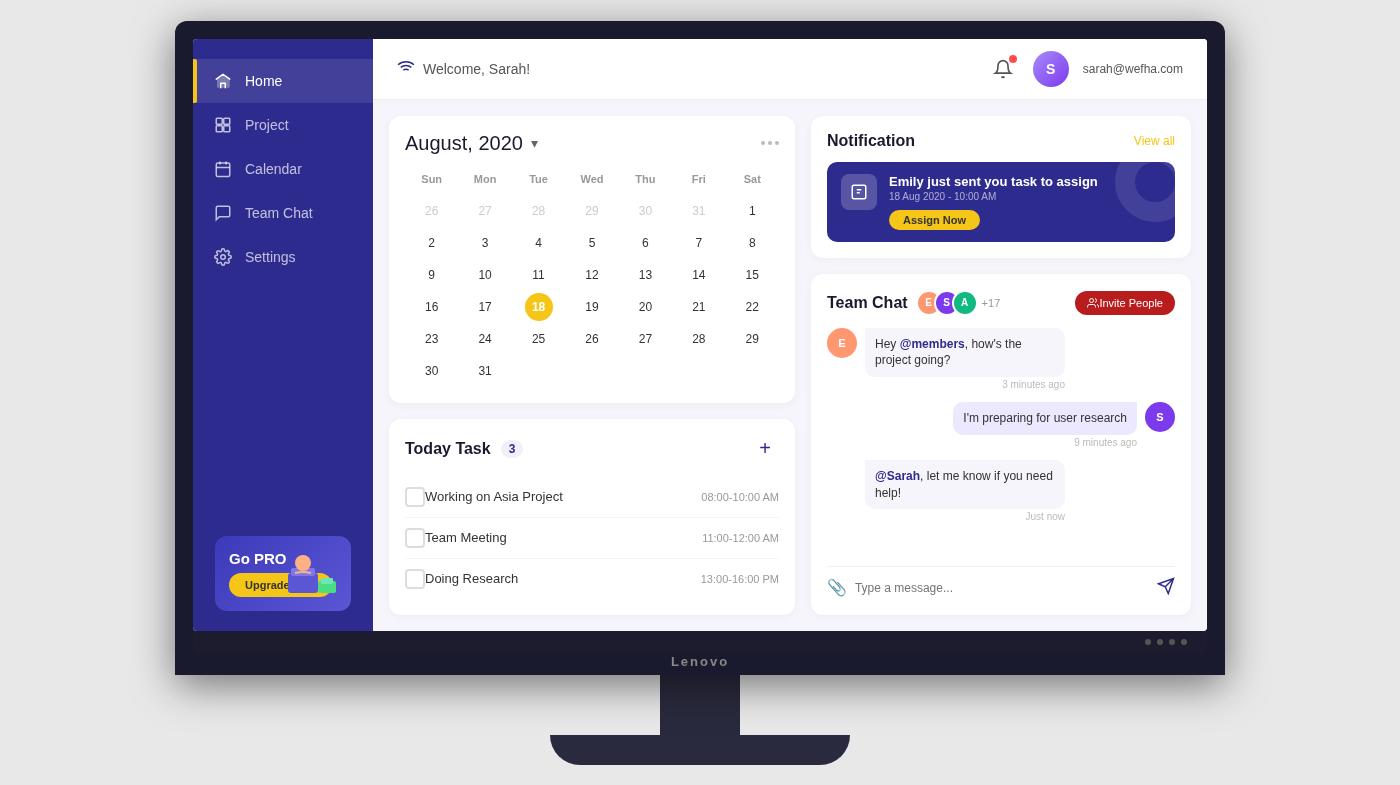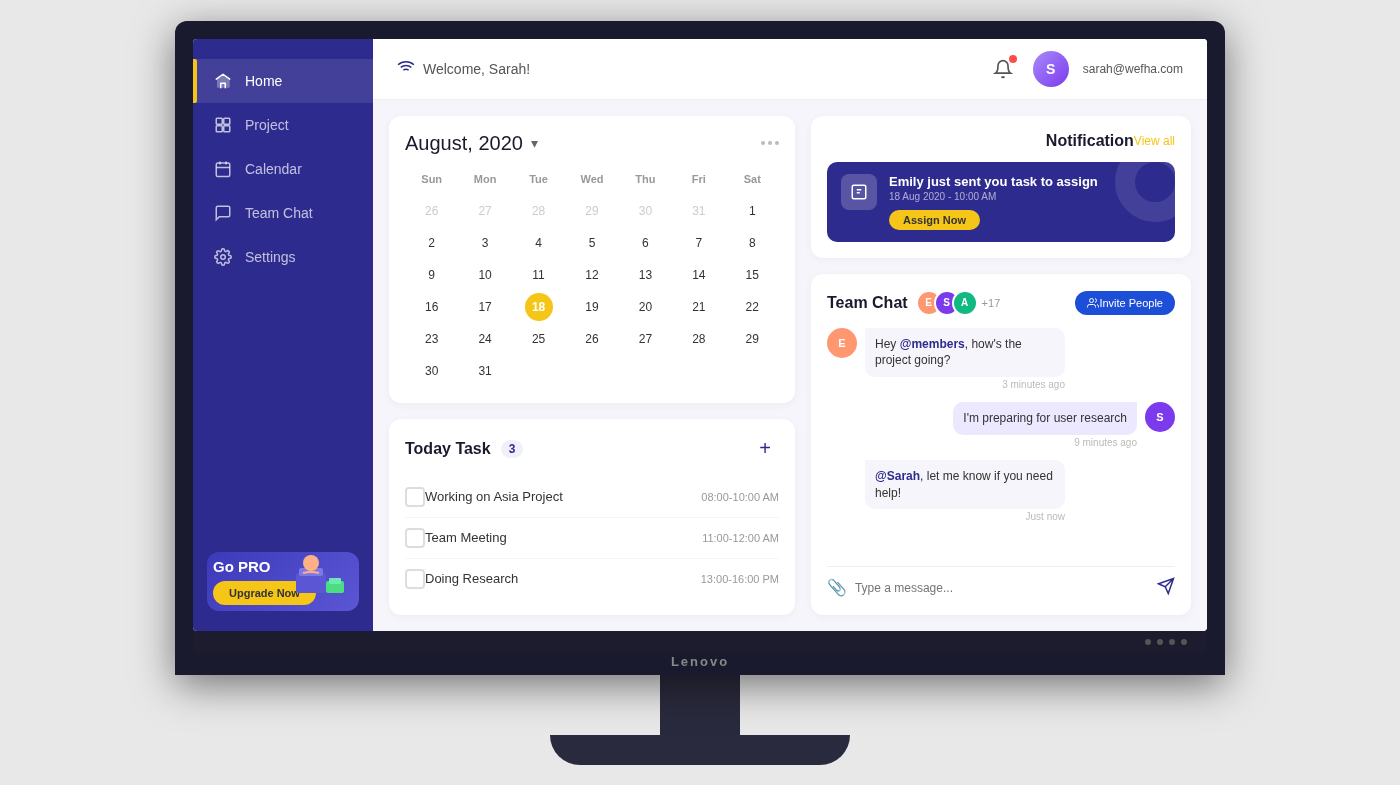--- a/index.html
+++ b/index.html
@@ -155,24 +155,24 @@
       flex-shrink: 0;
     }
 
     .nav-icon svg {
       width: 18px;
       height: 18px;
     }
 
     
     .go-pro-card {
-      margin: 20px 14px;
+      margin: 20px 22px;
       background: linear-gradient(135deg, #3d3aba, #5a56d4);
       border-radius: 12px;
-      padding: 6px;
+      padding: 14px;
       position: relative;
       overflow: hidden;
     }
 
     .go-pro-title {
       color: #fff;
       font-size: 15px;
       font-weight: 700;
       margin-bottom: 6px;
     }
@@ -483,23 +483,22 @@
     .notif-card {
       background: #fff;
       border-radius: 12px;
       padding: 16px;
       box-shadow: 0 2px 8px rgba(0,0,0,0.04);
     }
 
     .notif-header {
       display: flex;
       align-items: center;
-      justify-content: flex-end;
+      justify-content: space-between;
       margin-bottom: 12px;
-      margin-left: 32px;
     }
 
     .notif-title {
       font-size: 16px;
       font-weight: 700;
       color: #1a1a2e;
     }
 
     .view-all {
       font-size: 12px;
@@ -617,21 +616,21 @@
     .chat-avatar.a2 { background: #7c3aed; }
     .chat-avatar.a3 { background: #10b981; }
 
     .chat-count {
       font-size: 11px;
       color: #999;
       margin-left: 4px;
     }
 
     .invite-btn {
-      background: #1d4ed8;
+      background: #b91c1c;
       color: #fff;
       border: none;
       border-radius: 20px;
       padding: 6px 12px;
       font-size: 11px;
       cursor: pointer;
       display: flex;
       align-items: center;
       gap: 0;
     }

